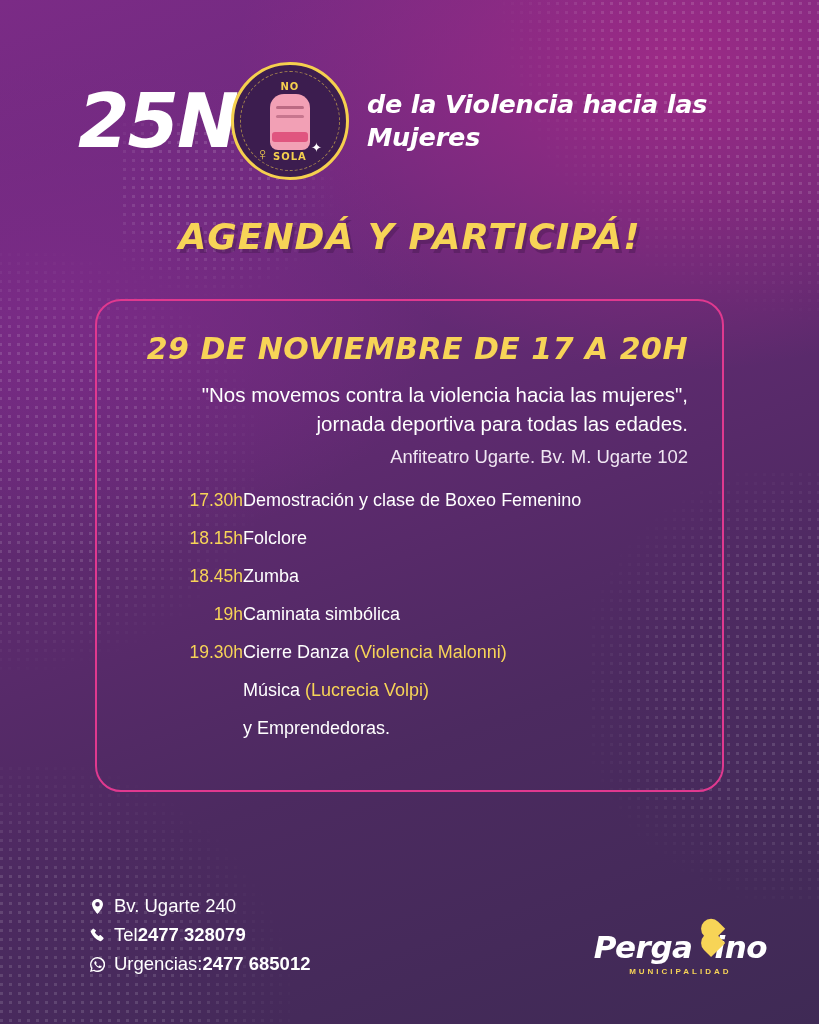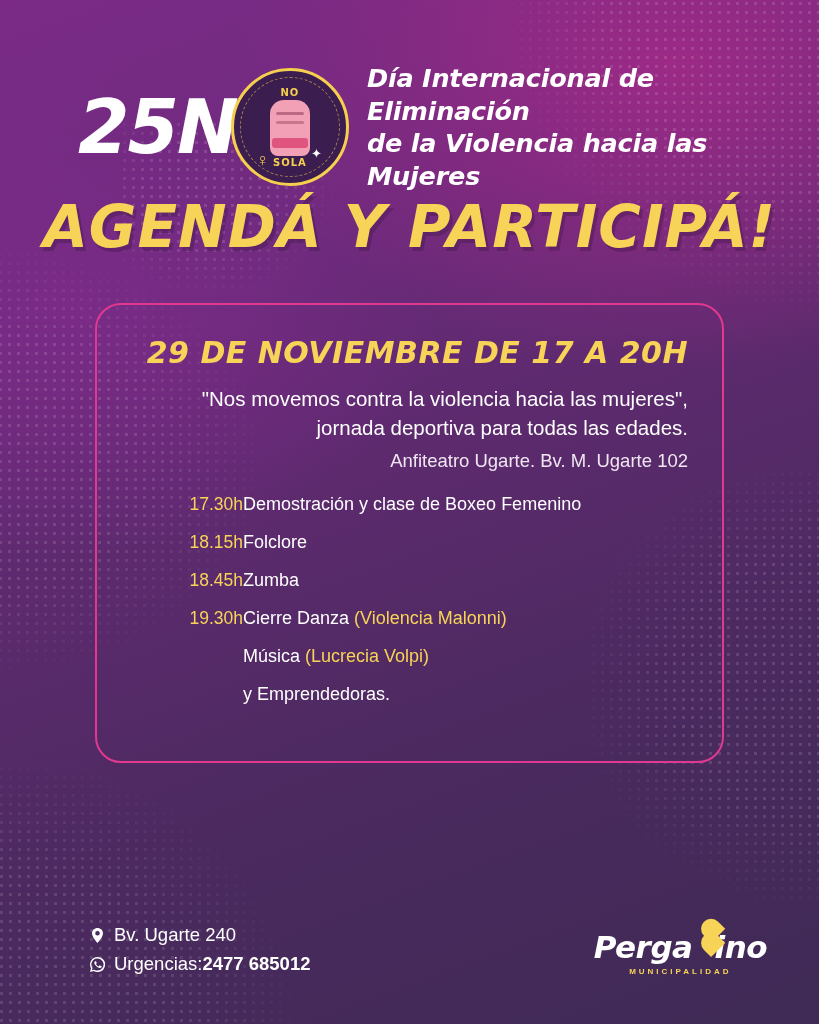--- a/index.html
+++ b/index.html
@@ -142,24 +142,25 @@
     font-size: 25.5px;
     line-height: 1.28;
     color: #ffffff;
     letter-spacing: -0.2px;
   }
 
   
   .headline {
     position: relative;
     text-align: center;
+    margin-top: 36px;
     font-family: "DejaVu Sans", sans-serif;
     font-weight: bold;
     font-style: italic;
-    font-size: 58px;
+    font-size: 36px;
     letter-spacing: 1px;
     color: #f7d457;
     text-shadow: 3px 4px 0 rgba(60,20,70,.35);
   }
 
   
   .card {
     position: relative;
     margin: 42px 95px 0 95px;
     border: 2.5px solid #e0398f;
@@ -303,21 +304,20 @@
 
     <div class="badge">
       <div class="badge-text-top">NO</div>
       <div class="fist"></div>
       <div class="badge-text-bottom">SOLA</div>
       <div class="venus">♀</div>
       <div class="spark">✦</div>
     </div>
 
     <div class="header-title">
-      <div>Día Internacional de Eliminación</div>
       <div>de la Violencia hacia las Mujeres</div>
     </div>
   </div>
 
   <div class="headline">AGENDÁ Y PARTICIPÁ!</div>
 
   <div class="card">
     <div class="card-date">29 DE NOVIEMBRE DE 17 A 20H</div>
     <div class="card-lead">
       <div>"Nos movemos contra la violencia hacia las mujeres",</div>
@@ -330,20 +330,24 @@
         <div class="sched-time">17.30h</div>
         <div class="sched-desc"><span>Demostración y clase de Boxeo Femenino</span><span class="hl"></span></div>
       </div>
       <div class="sched-row">
         <div class="sched-time">18.15h</div>
         <div class="sched-desc"><span>Folclore</span><span class="hl"></span></div>
       </div>
       <div class="sched-row">
         <div class="sched-time">18.45h</div>
         <div class="sched-desc"><span>Zumba</span><span class="hl"></span></div>
+      </div>
+      <div class="sched-row">
+        <div class="sched-time">19h</div>
+        <div class="sched-desc"><span>Caminata simbólica</span><span class="hl"></span></div>
       </div>
       <div class="sched-row">
         <div class="sched-time">19.30h</div>
         <div class="sched-desc"><span>Cierre Danza </span><span class="hl">(Violencia Malonni)</span></div>
       </div>
       <div class="sched-row">
         <div class="sched-time"></div>
         <div class="sched-desc"><span>Música </span><span class="hl">(Lucrecia Volpi)</span></div>
       </div>
       <div class="sched-row">
@@ -357,20 +361,29 @@
 
     <div class="contact">
       <span class="ic">
         <svg width="13" height="15" viewBox="0 0 13 15">
             <path d="M6.5 0C3.5 0 1 2.4 1 5.3c0 3.9 5 9.2 5.2 9.4.2.2.4.2.6 0C7 14.5 12 9.2 12 5.3 12 2.4 9.5 0 6.5 0zm0 7.6a2.3 2.3 0 1 1 0-4.6 2.3 2.3 0 0 1 0 4.6z" fill="#ffffff"></path>
           </svg>
       </span>
       <span>Bv. Ugarte 240</span>
     </div>
 
+    <div class="contact">
+      <span class="ic">
+        <svg width="14" height="14" viewBox="0 0 14 14">
+            <path d="M3.1.6 1.2 2.5c-.5.5-.6 1.2-.3 1.8 1.9 4 4.8 6.9 8.8 8.8.6.3 1.3.2 1.8-.3l1.9-1.9c.3-.3.3-.8 0-1.1L10.8 7.2c-.3-.3-.8-.3-1.1 0l-1 1C7 7.2 5.8 6 4.8 4.3l1-1c.3-.3.3-.8 0-1.1L3.2.6c-.1-.1-.1 0-.1 0z" fill="#ffffff"></path>
+          </svg>
+      </span>
+      <span>Tel </span>
+        <b>2477 328079</b>
+    </div>
 
     <div class="contact">
       <span class="ic">
         <svg width="15" height="15" viewBox="0 0 16 16">
             <path d="M8 0a8 8 0 0 0-6.9 12L0 16l4.1-1.1A8 8 0 1 0 8 0zm0 14.5a6.5 6.5 0 0 1-3.3-.9l-.2-.1-2.4.6.6-2.4-.2-.2A6.5 6.5 0 1 1 8 14.5zm3.6-4.8c-.2-.1-1.2-.6-1.3-.6-.2-.1-.3-.1-.4.1l-.6.7c-.1.1-.2.2-.4.1-1.1-.5-1.8-1.2-2.4-2.3-.1-.2 0-.3.1-.4l.3-.4c.1-.1.1-.2.2-.3v-.3c0-.1-.4-1.1-.6-1.5-.1-.3-.3-.3-.4-.3h-.4c-.1 0-.3.1-.5.3-.2.2-.6.6-.6 1.5s.7 1.8.8 1.9c.1.1 1.4 2.1 3.3 2.9 1.6.6 1.9.5 2.2.5.4 0 1.2-.5 1.3-.9.2-.5.2-.9.1-.9l-.2-.3z" fill="#ffffff"></path>
           </svg>
       </span>
       <span>Urgencias: </span>
         <b>2477 685012</b>
     </div>

